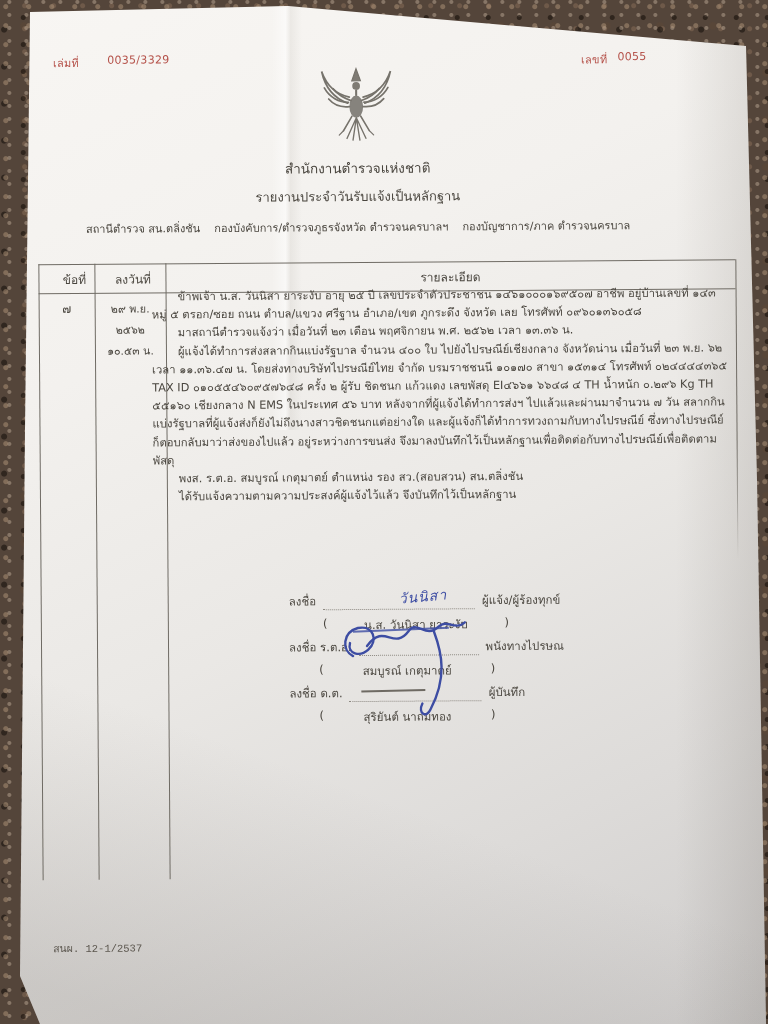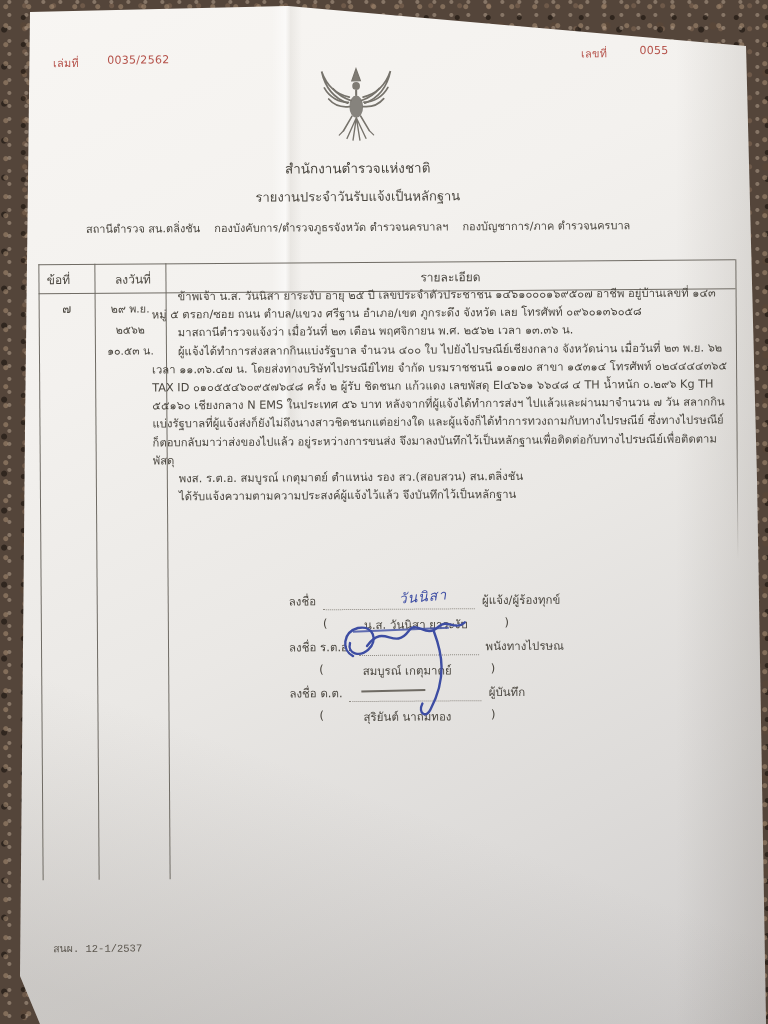--- a/index.html
+++ b/index.html
@@ -21,36 +21,36 @@
     clip-path:polygon(30px 12px,288px 6px,746px 46px,757px 480px,766px 1024px,40px 1024px,20px 976px,25px 430px);
     background:linear-gradient(155deg,#f8f6f3 0%,#f3f1ee 30%,#eae8e5 55%,#dddbd9 78%,#cfcdcc 100%);
   }
   .paper-shade-right{position:absolute;inset:0;background:linear-gradient(90deg,transparent 88%,rgba(95,88,80,.16) 99%);pointer-events:none;}
   .paper-shade-bottom{position:absolute;inset:0;background:linear-gradient(200deg,transparent 72%,rgba(104,98,92,.18) 96%);pointer-events:none;}
   .crease{position:absolute;left:272px;top:0;width:30px;height:430px;
     background:linear-gradient(90deg,transparent,rgba(255,255,255,.5) 45%,rgba(140,132,120,.10) 62%,transparent);pointer-events:none;}
   .sheet{position:absolute;inset:0;transform:rotate(-0.4deg);transform-origin:360px 500px;color:#49453e;}
   .stamp{position:absolute;color:#b5524a;font-size:11px;letter-spacing:.3px;display:flex;}
   .stamp-left{left:56px;top:52px;gap:28px;}
-  .stamp-right{left:584px;top:46px;gap:32px;}
+  .stamp-right{left:584px;top:52px;gap:10px;}
   .emblem{position:absolute;left:316px;top:66px;opacity:.85;}
   .center-line{position:absolute;left:0;width:720px;text-align:center;}
   .agency{top:157px;font-size:13.5px;}
   .doc-title{top:186px;font-size:13px;}
   .station{top:218px;font-size:11px;white-space:pre;}
   
   .tline{position:absolute;background:#6f6b64;}
   .h-top{left:40px;top:262px;width:697px;height:1.4px;}
   .h-head{left:40px;top:291px;width:697px;height:1.4px;}
   .v-left{left:40px;top:262px;width:1.3px;height:616px;}
   .v-sep1{left:96px;top:262px;width:1.3px;height:616px;}
   .v-sep2{left:167px;top:262px;width:1.3px;height:616px;}
   .v-right{left:737px;top:262px;width:1.3px;height:300px;background:linear-gradient(#6f6b64 60%,transparent);}
   .th{position:absolute;top:268px;font-size:12px;text-align:center;}
-  .th-item{left:24px;width:72px;}
+  .th-item{left:40px;width:72px;}
   .th-date{left:96px;width:77px;}
   .th-details{left:167px;width:570px;}
   .cell-item{position:absolute;left:40px;top:297px;width:56px;text-align:center;font-size:12px;}
   .cell-date{position:absolute;left:96px;top:297px;width:71px;text-align:center;font-size:10.8px;line-height:21px;}
   .details{position:absolute;left:153px;top:287px;width:576px;font-size:11.3px;line-height:18.2px;text-align:left;}
   .details p{margin:0;text-indent:26px;}
   .p-officer{margin-top:0;}
   
   .sigrow{position:absolute;left:288px;font-size:11.5px;display:flex;align-items:flex-end;gap:7px;white-space:nowrap;}
   .dots{display:inline-block;border-bottom:1.6px dotted #8d8982;height:13px;}
@@ -67,21 +67,21 @@
 
 <div class="paper">
   <div class="paper-shade-right"></div>
   <div class="paper-shade-bottom"></div>
   <div class="crease"></div>
 
   <div class="sheet">
 
     <div class="stamp stamp-left">
       <span>เล่มที่</span>
-      <span>0035/2562</span>
+      <span>0035/3329</span>
     </div>
     <div class="stamp stamp-right">
       <span>เลขที่</span>
       <span>0055</span>
     </div>
 
     <div class="emblem">
       <svg width="86" height="88" viewBox="0 0 100 102">
         <g stroke="#615d55" fill="none" stroke-width="2" stroke-linecap="round">
           <path d="M50 3 L45 17 L55 17 Z" fill="#6b675f" stroke-width="1.4"></path>

